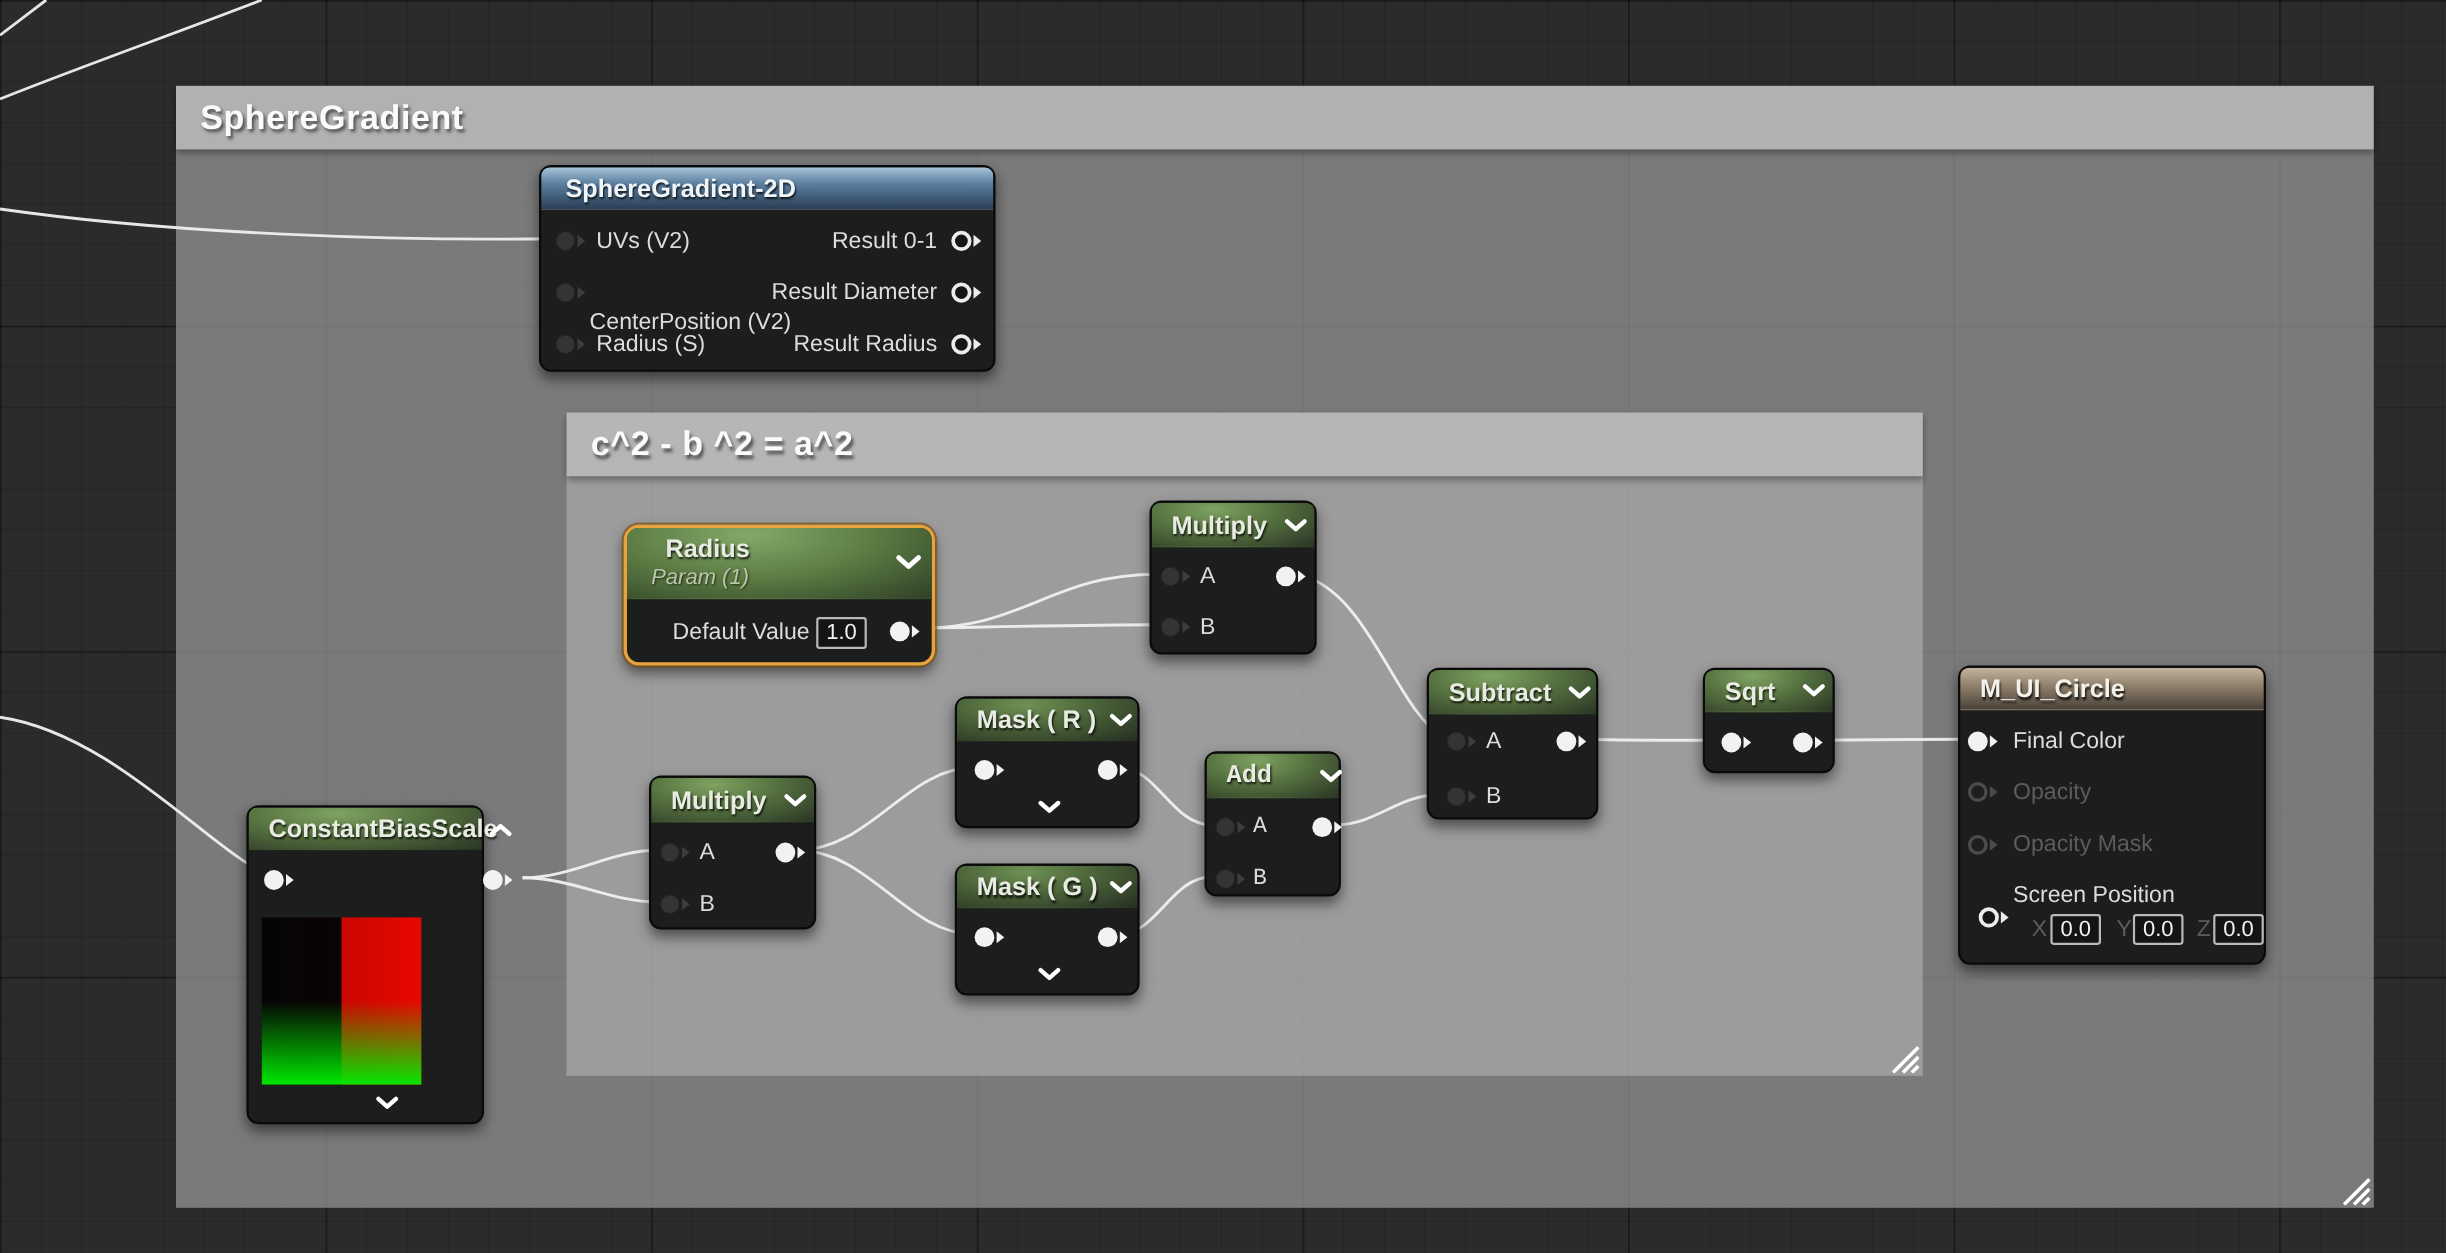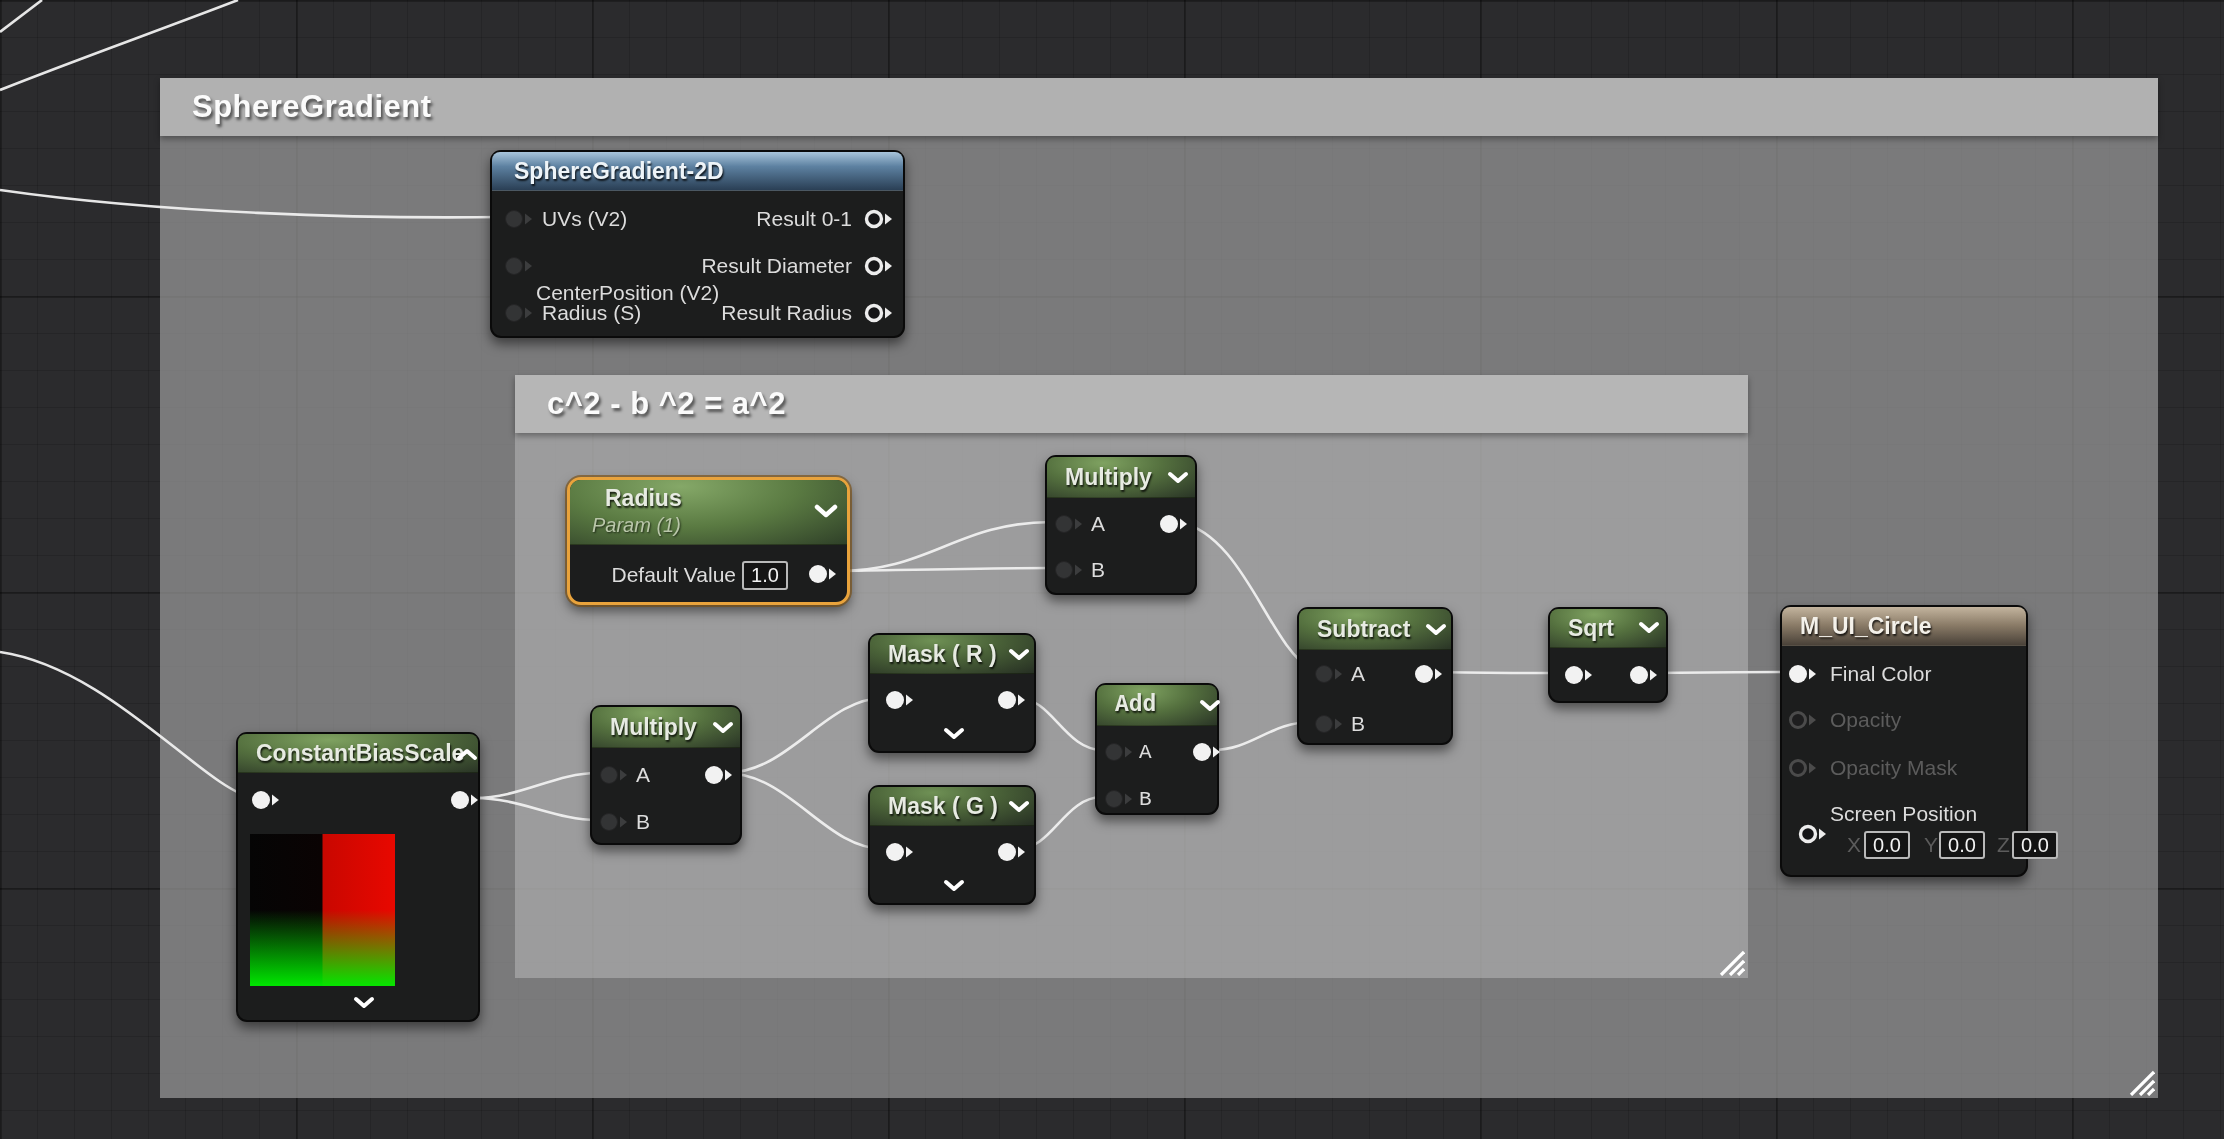--- a/index.html
+++ b/index.html
@@ -10,21 +10,21 @@
     background-image:
       linear-gradient(to right, rgba(0,0,0,0.28) 2px, transparent 2px),
       linear-gradient(to bottom, rgba(0,0,0,0.28) 2px, transparent 2px),
       linear-gradient(to right, rgba(0,0,0,0.14) 1px, transparent 1px),
       linear-gradient(to bottom, rgba(0,0,0,0.14) 1px, transparent 1px);
     background-size:296px 296px,296px 296px,37px 37px,37px 37px;
   }
   .comment{position:absolute;}
   .comment-header{
     position:absolute;left:0;right:0;top:0;height:58px;
-    display:flex;align-items:center;padding-left:32px;
+    display:flex;align-items:center;padding-left:22px;
     box-shadow:0 3px 6px rgba(0,0,0,.35);
   }
   .comment-title{
     font-size:31px;font-weight:bold;color:#fbfbfb;
     text-shadow:2px 3px 3px rgba(0,0,0,.55);letter-spacing:.5px;
   }
   .comment-body{position:absolute;left:0;right:0;top:58px;bottom:0;}
   .resize-handle{position:absolute;right:3px;bottom:2px;width:26px;height:26px;}
   .wires{position:absolute;left:0;top:0;z-index:5;pointer-events:none;}
   .wires path{pointer-events:stroke;}
@@ -373,21 +373,21 @@
         </svg>
       </span>
     <span class="pin white" style="left:79px;top:56px;">
       <svg width="30" height="20" viewBox="0 0 30 20">
           <circle cx="10" cy="10" r="9"></circle>
           <path d="M21 4.5 L28 10 L21 15.5 Z"></path>
         </svg>
       </span>
   </div>
 
-  <div class="node" style="left:236px;top:732px;width:244px;height:290px;">
+  <div class="node" style="left:224px;top:732px;width:216px;height:290px;">
     <div class="nhead green" style="height:38px;"></div>
     <span class="ntitle" style="left:18px;top:6px;">ConstantBiasScale</span>
     <span class="chev" style="left:218px;top:13px;">
       <svg width="22" height="14">
           <polyline points="3,11 11,4 19,11" stroke="#fff" stroke-width="4" fill="none" stroke-linecap="round" stroke-linejoin="round"></polyline>
         </svg></span>
     <span class="pin white" style="left:13px;top:56px;">
       <svg width="30" height="20" viewBox="0 0 30 20">
           <circle cx="10" cy="10" r="9"></circle>
           <path d="M21 4.5 L28 10 L21 15.5 Z"></path>
@@ -399,21 +399,21 @@
           <path d="M21 4.5 L28 10 L21 15.5 Z"></path>
         </svg>
       </span>
     <div class="preview" style="left:12px;top:100px;width:145px;height:152px;"></div>
     <span class="chev" style="left:115px;top:262px;">
       <svg width="22" height="14">
           <polyline points="3,3 11,10 19,3" stroke="#fff" stroke-width="4" fill="none" stroke-linecap="round" stroke-linejoin="round"></polyline>
         </svg></span>
   </div>
 
-  <div class="node" style="left:1780px;top:605px;width:248px;height:272px;">
+  <div class="node" style="left:1780px;top:605px;width:280px;height:272px;">
     <div class="nhead tan" style="height:38px;"></div>
     <span class="ntitle" style="left:18px;top:6px;color:#f4f1ea;">M_UI_Circle</span>
     <span class="pin white" style="left:6px;top:57px;">
       <svg width="30" height="20" viewBox="0 0 30 20">
           <circle cx="10" cy="10" r="9"></circle>
           <path d="M21 4.5 L28 10 L21 15.5 Z"></path>
         </svg>
       </span>
     <span class="plabel" style="left:48px;top:67px;">Final Color</span>
     <span class="pin ghost" style="left:6px;top:103px;">

